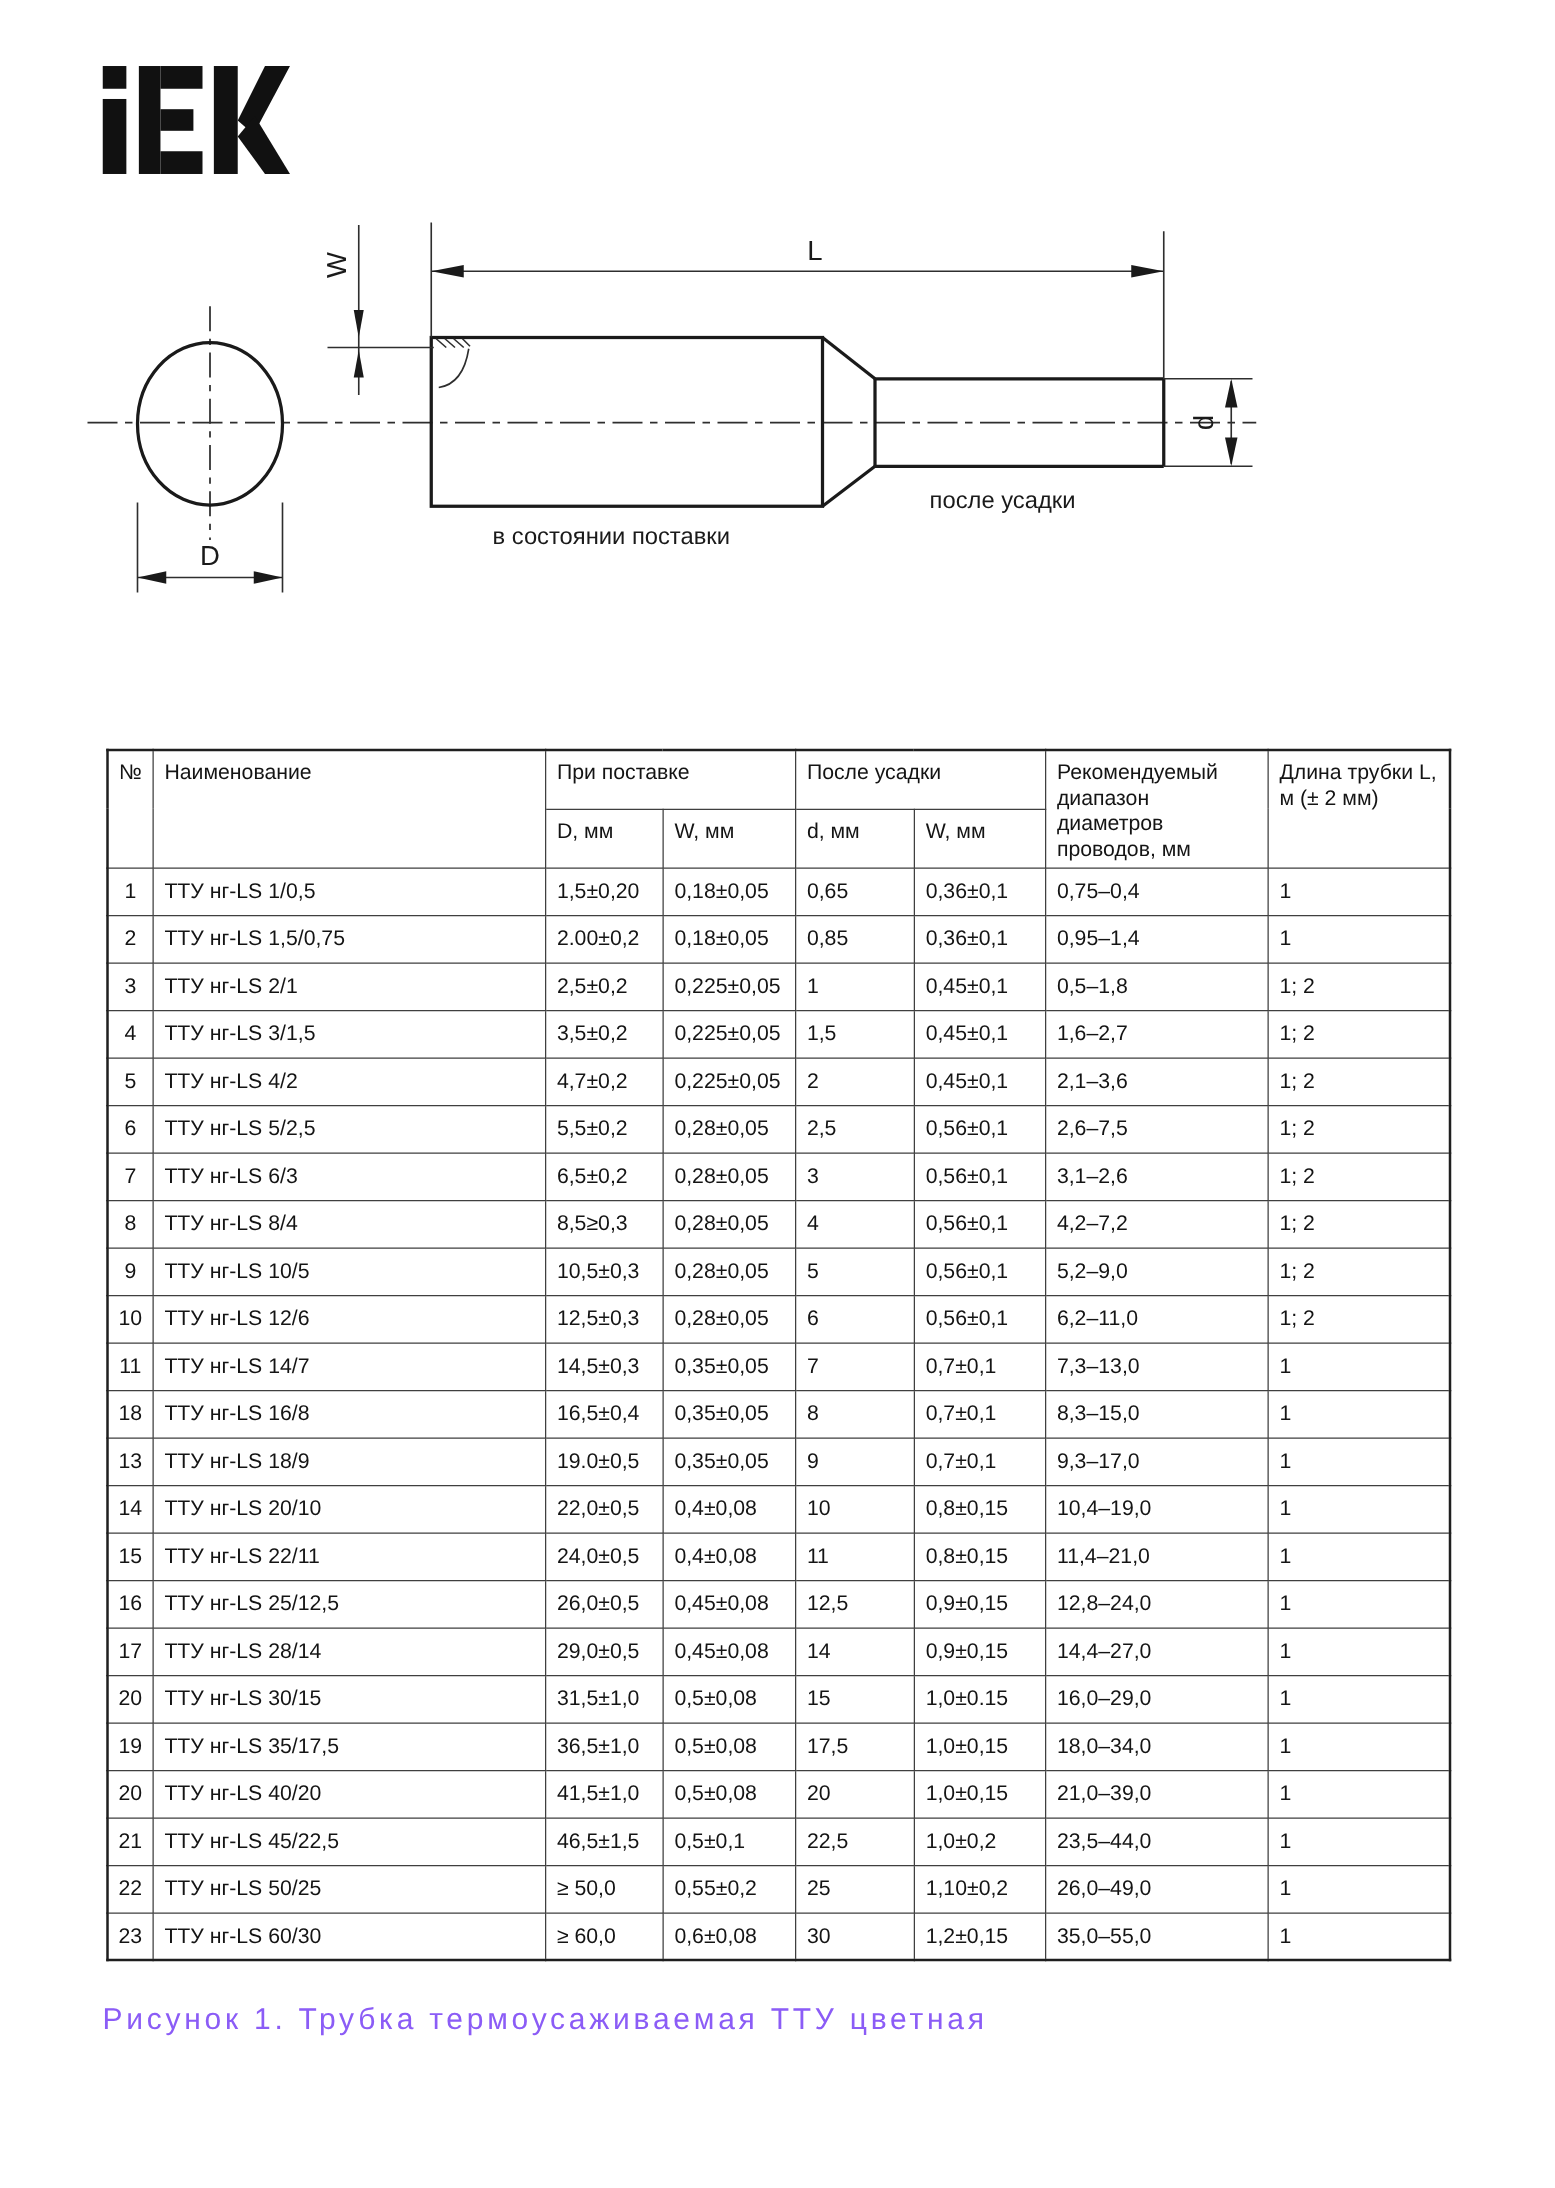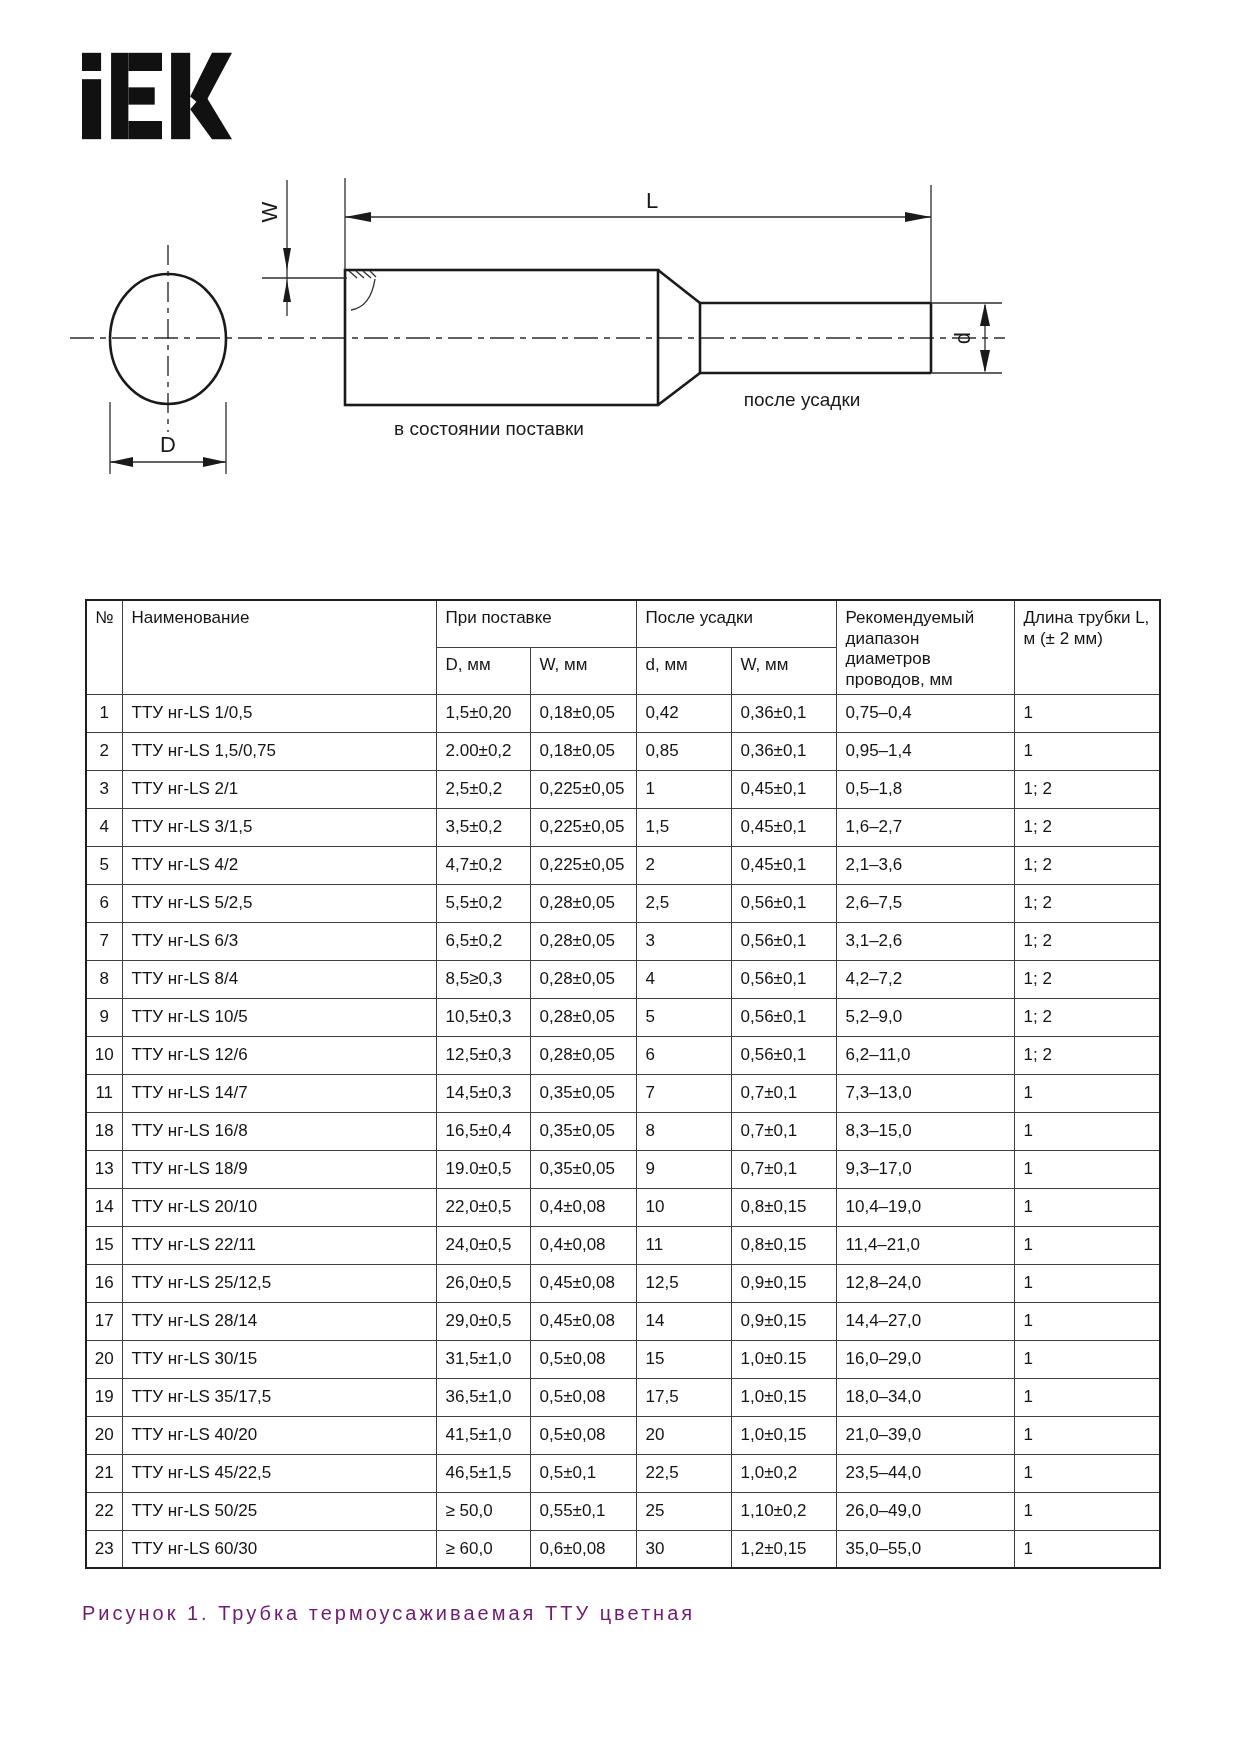--- a/index.html
+++ b/index.html
@@ -32,21 +32,21 @@
     overflow:hidden;
   }
   .spec-table thead th{vertical-align:top;padding-top:7px;}
   .spec-table thead tr{height:38px;}
   .spec-table tbody tr{height:38px;}
   .spec-table tbody td{vertical-align:middle;}
   .spec-table .c-num{text-align:center;padding-left:2px;padding-right:2px;}
   
   .fig-caption{
     position:absolute;left:82px;top:1602px;width:1100px;
-    font-size:20px;letter-spacing:3px;color:#701a75;
+    font-size:24px;letter-spacing:3px;color:#8b5cf6;
   }
 </style>
 </head>
 <body>
 
 <svg class="logo" width="150" height="88" viewBox="0 0 165 95" role="img" aria-label="IEK">
   <g fill="#111111">
     <rect x="0" y="0" width="21" height="20"></rect>
     <rect x="0" y="29" width="21" height="66"></rect>
     <rect x="32" y="0" width="19" height="95"></rect>
@@ -141,21 +141,21 @@
       <th>d, мм</th>
       <th>W, мм</th>
     </tr>
   </thead>
   <tbody>
       <tr>
         <td class="c-num">1</td>
         <td>ТТУ нг-LS 1/0,5</td>
         <td>1,5±0,20</td>
         <td>0,18±0,05</td>
-        <td>0,42</td>
+        <td>0,65</td>
         <td>0,36±0,1</td>
         <td>0,75–0,4</td>
         <td>1</td>
       </tr>
       <tr>
         <td class="c-num">2</td>
         <td>ТТУ нг-LS 1,5/0,75</td>
         <td>2.00±0,2</td>
         <td>0,18±0,05</td>
         <td>0,85</td>
@@ -350,21 +350,21 @@
         <td>0,5±0,1</td>
         <td>22,5</td>
         <td>1,0±0,2</td>
         <td>23,5–44,0</td>
         <td>1</td>
       </tr>
       <tr>
         <td class="c-num">22</td>
         <td>ТТУ нг-LS 50/25</td>
         <td>≥ 50,0</td>
-        <td>0,55±0,1</td>
+        <td>0,55±0,2</td>
         <td>25</td>
         <td>1,10±0,2</td>
         <td>26,0–49,0</td>
         <td>1</td>
       </tr>
       <tr>
         <td class="c-num">23</td>
         <td>ТТУ нг-LS 60/30</td>
         <td>≥ 60,0</td>
         <td>0,6±0,08</td>

